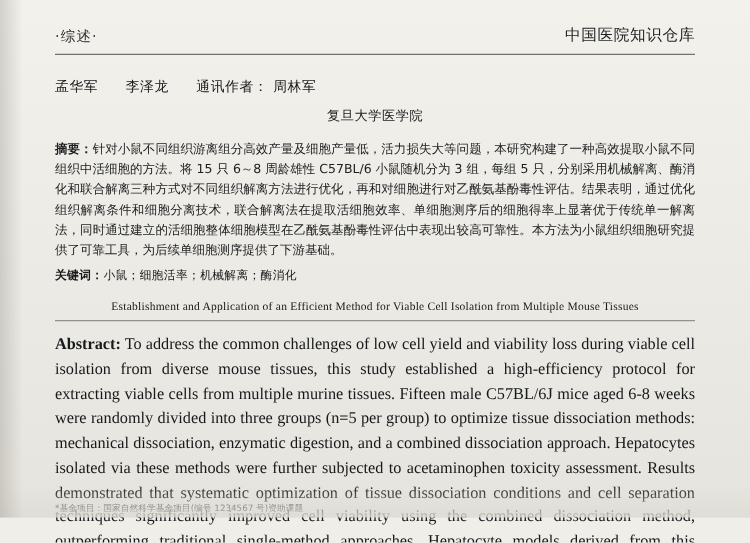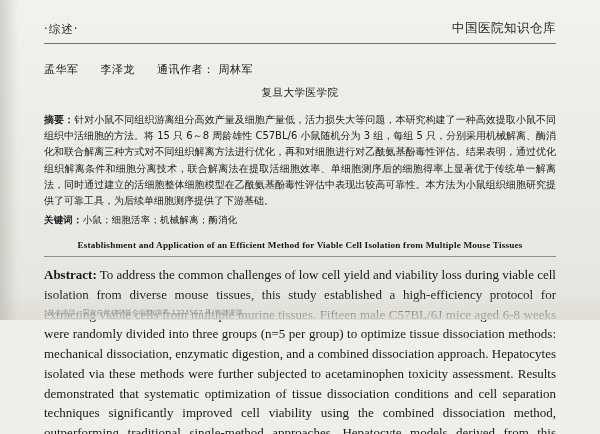--- a/index.html
+++ b/index.html
@@ -5,21 +5,21 @@
   html,body{margin:0;padding:0;}
   body{
     width:600px;height:434px;
     background:#efeee9;
     font-family:"Liberation Serif",serif;
     color:#16181a;
     overflow:hidden;
   }
   .page{
     position:relative;
-    width:600px;height:320px;
+    width:600px;height:414px;
     background:linear-gradient(180deg,#f2f1ec 0%,#eceae4 55%,#e6e4de 100%);
     box-sizing:border-box;
     padding:0 44px;
   }
   .header{
     display:flex;
     align-items:flex-end;
     justify-content:space-between;
     padding-top:20px;
     padding-bottom:4px;
@@ -73,21 +73,21 @@
   .abs-cn b{font-weight:bold;}
   .kw-cn{
     margin-top:5px;
     font-size:9.4px;
     font-family:"DejaVu Sans",sans-serif;
     letter-spacing:.3px;
   }
   .en-title{
     text-align:center;
     font-size:9.2px;
-    font-weight:bold;
+    font-weight:normal;
     margin-top:13px;
     letter-spacing:.2px;
   }
   .hr-thin{
     width:100%;height:1px;background:#55565a;margin:6px 0 8px 0;opacity:.6;
   }
   .abs-en{
     font-size:13px;
     line-height:1.52;
     text-align:justify;

